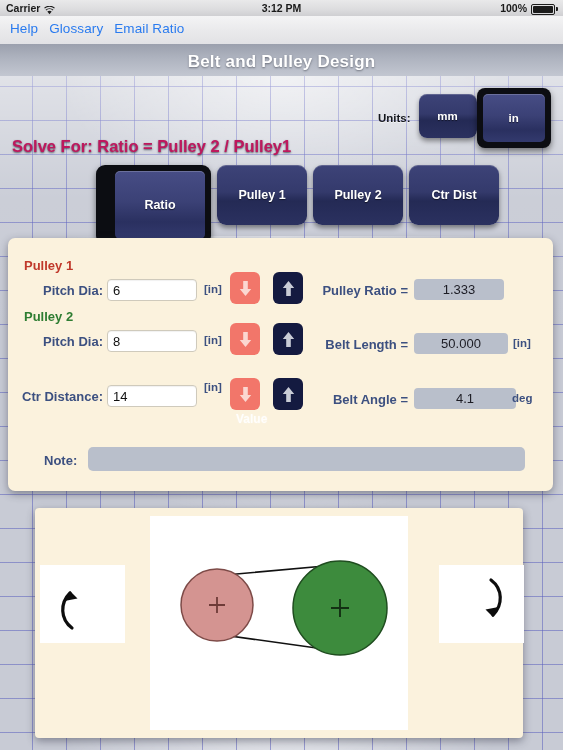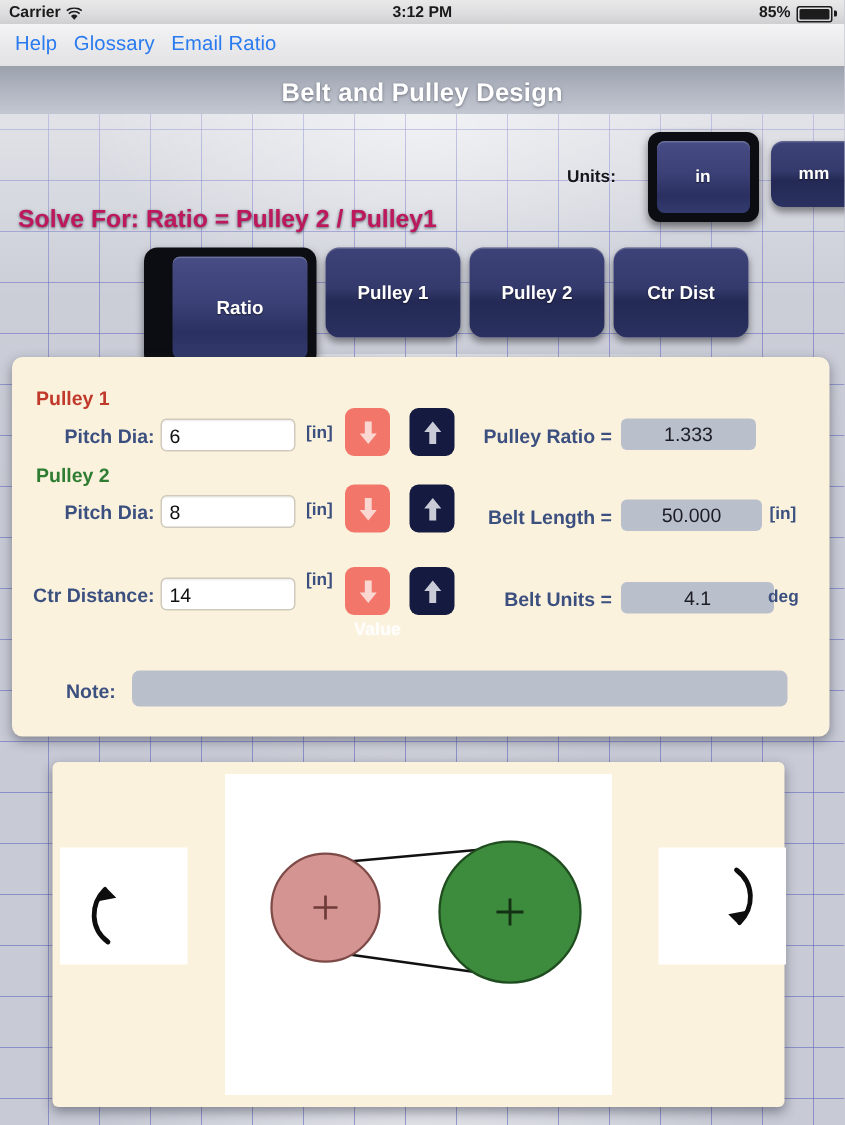--- a/index.html
+++ b/index.html
@@ -58,21 +58,21 @@
     background-position:-2px 10px,-2px 10px,0 0;
   }
   .paper-sheen{
     position:absolute;inset:0;
     background:linear-gradient(to bottom,rgba(255,255,255,.45) 0%,rgba(255,255,255,.06) 18%,rgba(255,255,255,0) 40%);
     pointer-events:none;
   }
 
   
   .units-row{position:absolute;left:378px;top:88px;display:flex;align-items:center;}
-  .units-label{font-size:11.5px;font-weight:bold;color:#14161c;margin-right:21px;text-shadow:0 1px 0 rgba(255,255,255,.5);}
+  .units-label{font-size:11.5px;font-weight:bold;color:#14161c;margin-right:0;text-shadow:0 1px 0 rgba(255,255,255,.5);}
   .keybtn{
     position:relative;font-size:11.5px;color:#ffffff;font-weight:bold;
     border-radius:8px;display:flex;align-items:center;justify-content:center;
     cursor:pointer;user-select:none;text-shadow:0 1px 1px rgba(0,0,0,.55);
     background:linear-gradient(to bottom,#3d4378 0%,#343a6c 45%,#242a55 60%,#2b3160 100%);
     box-shadow:0 3px 5px rgba(0,0,0,.42), inset 0 1px 0 rgba(255,255,255,.18);
   }
   .keybtn.sel{
     background:#0c0d12;padding:6px;box-shadow:0 3px 6px rgba(0,0,0,.5);
   }
@@ -170,21 +170,21 @@
       <span class="wifi">
         <svg width="11" height="9" viewBox="0 0 11 9">
           <path d="M5.5 8.2 L3.3 5.6 a3.4 3.4 0 0 1 4.4 0 Z" fill="#1c1c1c"></path>
           <path d="M1.9 4.1 a5.3 5.3 0 0 1 7.2 0" stroke="#1c1c1c" stroke-width="1.1" fill="none"></path>
           <path d="M0.5 2.1 a7.6 7.6 0 0 1 10 0" stroke="#1c1c1c" stroke-width="1.1" fill="none"></path>
         </svg>
       </span>
     </div>
     <div class="sb-center">3:12 PM</div>
     <div class="sb-right">
-      <span>85%</span>
+      <span>100%</span>
       <span class="batt"></span>
       <span class="batt-cap"></span>
     </div>
   </div>
 
   <div class="toolbar">
     <div class="tb-links">
       <span class="tb-link">Help</span>
       <span class="tb-link">Glossary</span>
       <span class="tb-link">Email Ratio</span>
@@ -194,25 +194,25 @@
   <div class="titlebar">
     <span class="title">Belt and Pulley Design</span>
   </div>
 
   <div class="paper">
     <div class="paper-sheen"></div>
   </div>
 
   <div class="units-row">
     <span class="units-label">Units:</span>
+    <div class="keybtn" id="units-mm">
+      <span>mm</span>
+    </div>
     <div class="keybtn sel" id="units-in">
       <span class="face">in</span>
-    </div>
-    <div class="keybtn" id="units-mm">
-      <span>mm</span>
     </div>
   </div>
 
   <div class="solvefor">Solve For: Ratio = Pulley 2 / Pulley1</div>
   <div class="solve-btns">
     <div class="keybtn sel sb-btn">
       <span class="face">Ratio</span>
     </div>
     <div class="keybtn sb-btn">
       <span>Pulley 1</span>
@@ -271,21 +271,21 @@
         </svg>
     </div>
 
     <div class="res-label" style="left:300px;top:45px;width:100px;">Pulley Ratio =</div>
     <div class="res-box" style="left:406px;top:41px;width:90px;">1.333</div>
 
     <div class="res-label" style="left:300px;top:99px;width:100px;">Belt Length =</div>
     <div class="res-box" style="left:406px;top:95px;width:94px;">50.000</div>
     <div class="unit" style="left:505px;top:99px;">[in]</div>
 
-    <div class="res-label" style="left:300px;top:154px;width:100px;">Belt Units =</div>
+    <div class="res-label" style="left:300px;top:154px;width:100px;">Belt Angle =</div>
     <div class="res-box" style="left:406px;top:150px;width:102px;">4.1</div>
     <div class="unit" style="left:504px;top:154px;">deg</div>
 
     <div id="note-label">Note:</div>
     <input id="note-field" value="" style="">
   </div>
 
   <div class="value-hint">Value</div>
 
   <div class="diagram">

